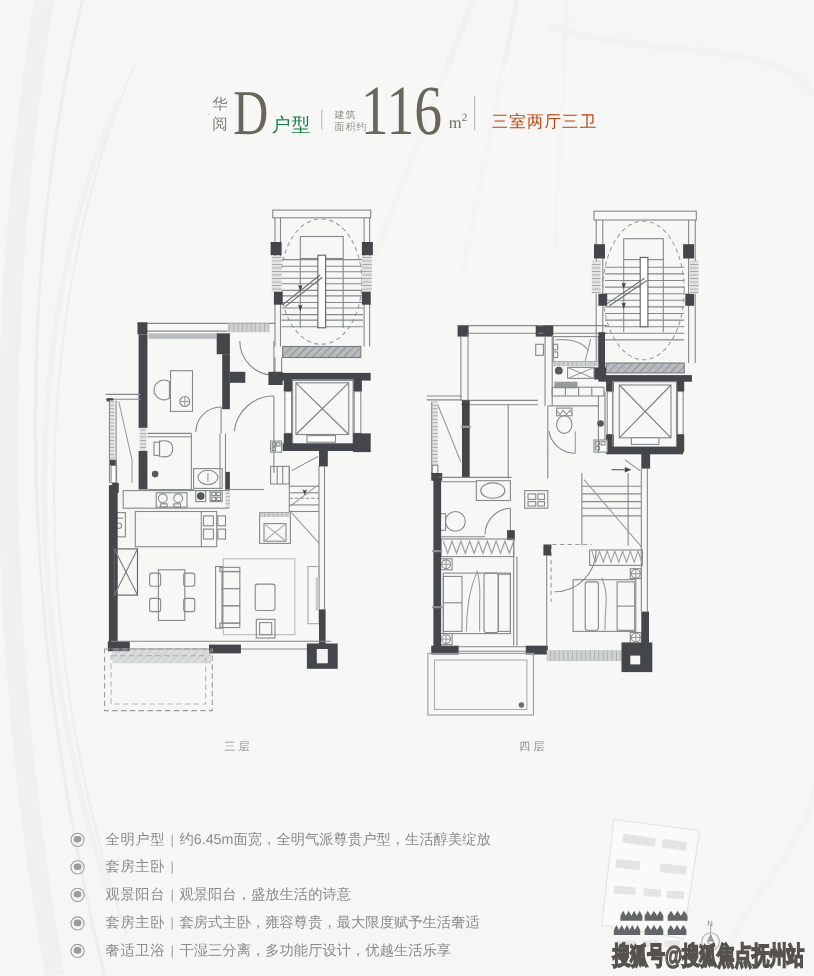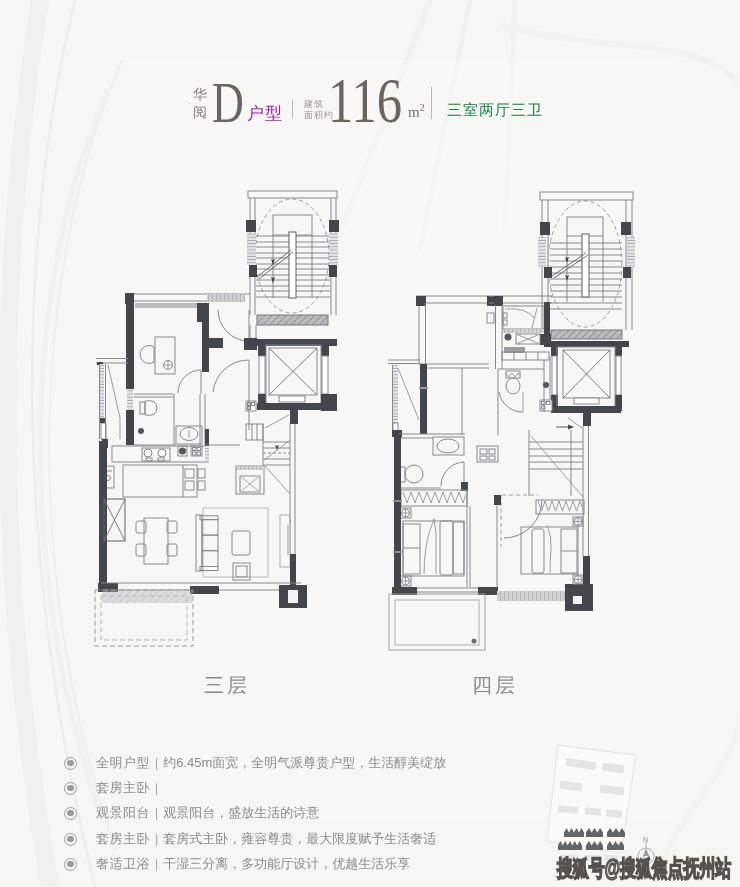--- a/index.html
+++ b/index.html
@@ -5,34 +5,34 @@
   html,body{margin:0;padding:0;}
   body{width:740px;height:887px;overflow:hidden;position:relative;
        font-family:"Liberation Sans",sans-serif;
        background:#f6f6f5;}
   .abs{position:absolute;}
   #bgsvg,#plansvg{position:absolute;left:0;top:0;}
   
   .hz{color:#847e75;font-size:14px;line-height:14px;letter-spacing:0;}
   .bigD{font-family:"Liberation Serif",serif;color:#6b655c;font-size:58px;line-height:58px;
         transform:scaleX(0.76);transform-origin:left top;}
-  .hu{color:#a21caf;font-size:17px;letter-spacing:1px;}
+  .hu{color:#15803d;font-size:17px;letter-spacing:1px;}
   .vsep{width:1px;background:#bcb8b1;}
   .jz{color:#948e86;font-size:9px;line-height:11px;letter-spacing:1px;}
   .n116{font-family:"Liberation Serif",serif;color:#6b655c;font-size:64px;line-height:64px;
         transform:scaleX(0.79);transform-origin:left top;}
   .m2{font-family:"Liberation Serif",serif;color:#746e65;font-size:15px;text-align:center;}
-  .rooms{color:#15803d;font-size:15px;letter-spacing:1px;}
+  .rooms{color:#c2410c;font-size:15px;letter-spacing:1px;}
   
   .bullet{position:absolute;left:64px;height:18px;display:flex;align-items:center;color:#8b8b88;font-size:13px;white-space:nowrap;}
   .bico{display:inline-block;width:11px;height:11px;border:1.6px solid #9c9c99;border-radius:50%;margin-right:7px;position:relative;}
   .bico:after{content:"";position:absolute;left:2.4px;top:2.4px;width:6.2px;height:6.2px;border-radius:50%;background:#9c9c99;}
   .blabel{letter-spacing:0.5px;margin-right:5px;margin-left:12px;}
   .bbar{color:#a4a4a1;margin-right:5px;font-size:12px;}
-  .floorlab{position:absolute;color:#8a8a87;font-size:20px;letter-spacing:3px;}
+  .floorlab{position:absolute;color:#8a8a87;font-size:10px;letter-spacing:3px;}
   .wm{position:absolute;left:557px;top:853px;font-size:23px;font-weight:bold;color:#b5b1ac;
       -webkit-text-stroke:1.5px #55514d;
       letter-spacing:0px;transform:scaleX(0.69);transform-origin:left top;white-space:nowrap;}
 </style>
 </head>
 <body>
 <svg id="bgsvg" width="740" height="887" viewBox="0 0 740 887">
   <rect x="0" y="0" width="740" height="887" fill="#f6f6f5"></rect>
   <path d="M 40 0 C -5 280 -5 580 50 887" stroke="#f0f0ee" stroke-width="18" fill="none"></path>
   <path d="M 75 0 C 15 250 15 560 95 887" stroke="#ededeb" stroke-width="2.5" fill="none"></path>

